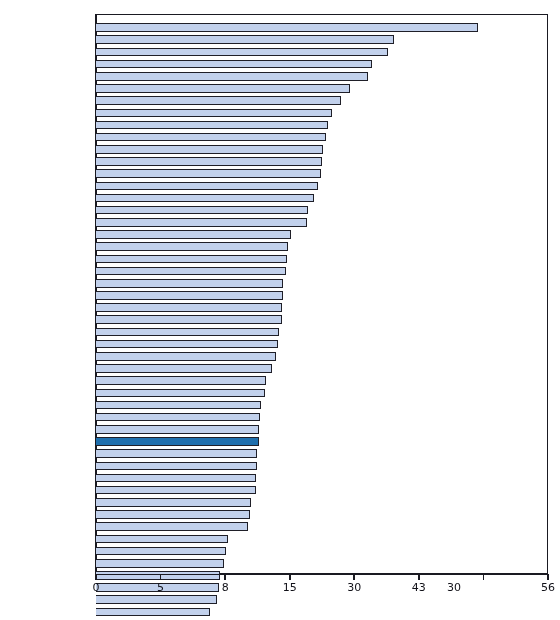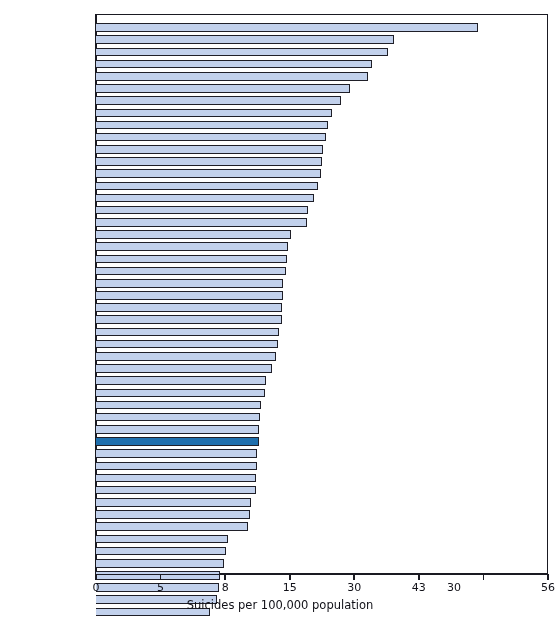--- a/index.html
+++ b/index.html
@@ -271,14 +271,13 @@
       <div class="tick" style="left: 353.486px;"></div>
       <div class="tick-label" style="left: 354.286px;">30</div>
       <div class="tick" style="left: 418.057px;"></div>
       <div class="tick-label" style="left: 418.857px;">43</div>
       <div class="tick" style="left: 482.629px;"></div>
       <div class="tick-label" style="left: 454px;">30</div>
       <div class="tick" style="left: 547.2px;"></div>
       <div class="tick-label" style="left: 548px;">56</div>
     </div>
 
-  <div class="axis-title">Suicides per 100,000 population</div>
 </div>
 
 </body></html>

